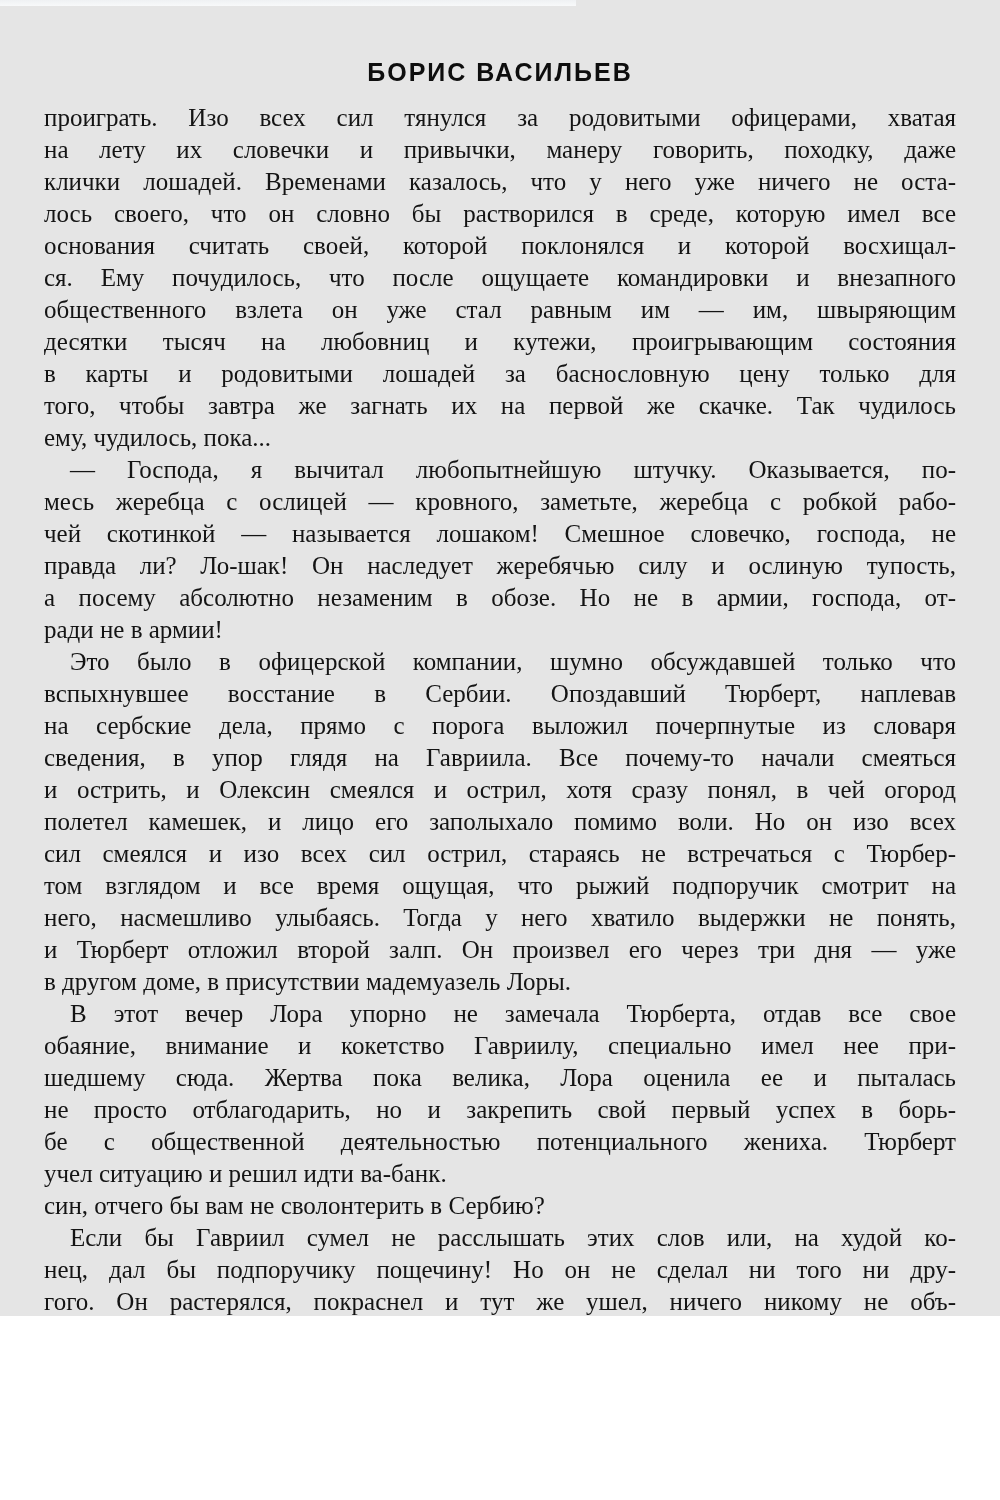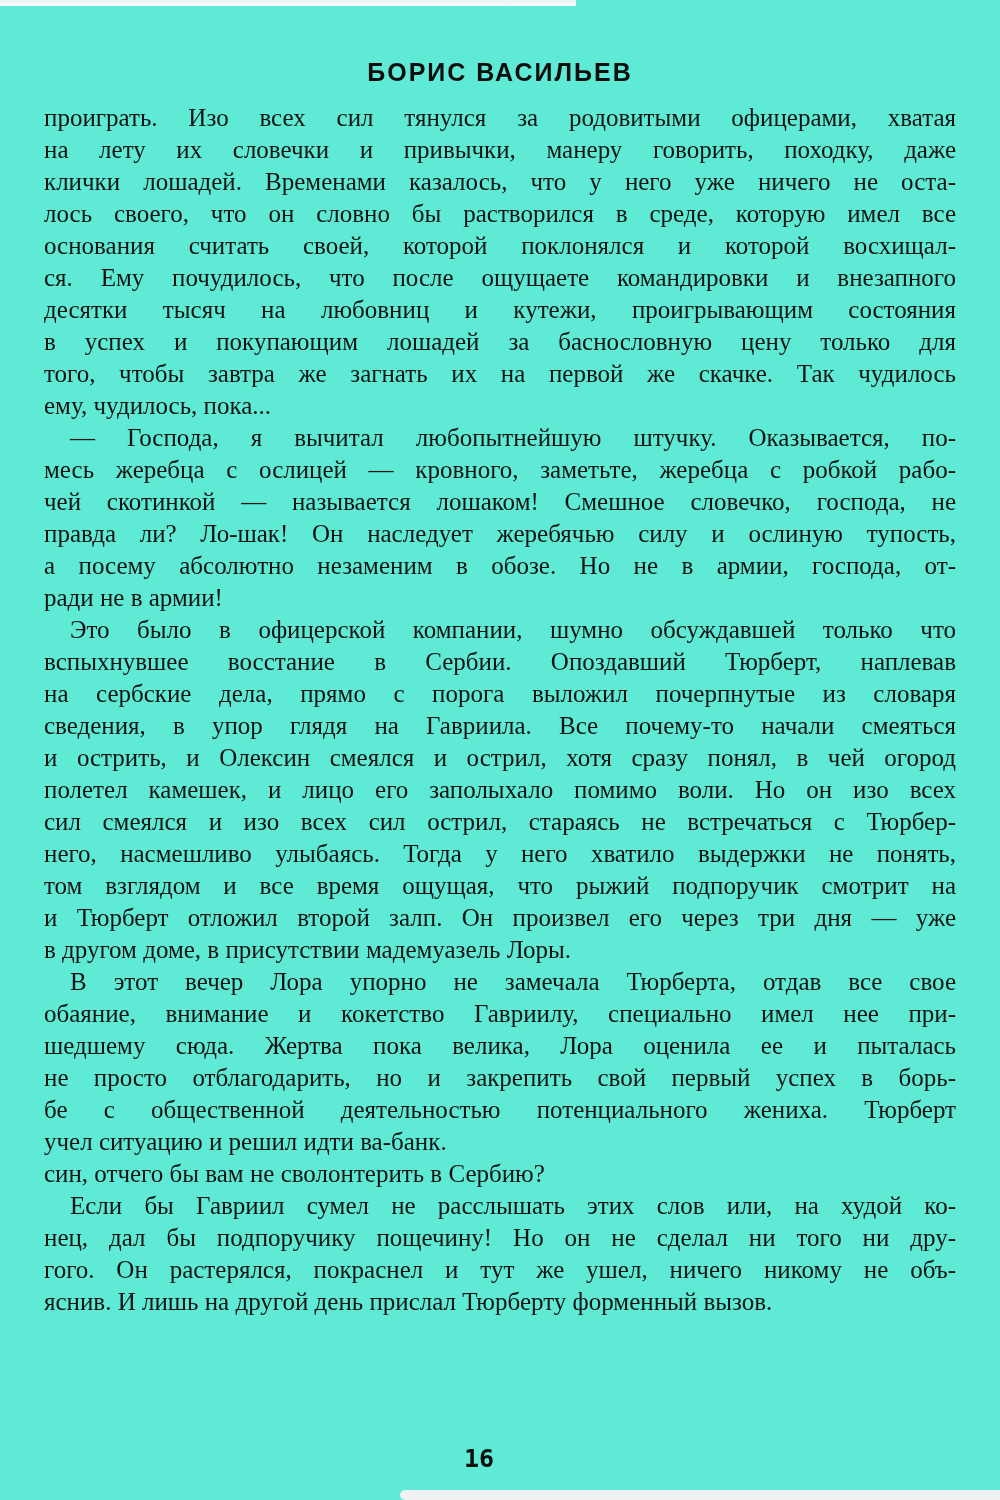--- a/index.html
+++ b/index.html
@@ -3,22 +3,22 @@
 <meta charset="utf-8">
 <style>
   html, body {
     margin: 0;
     padding: 0;
     background: #ffffff;
   }
   .page {
     position: relative;
     width: 1000px;
-    height: 1500px;
-    background: #5eead4;
+    height: 1316px;
+    background: #e5e5e5;
     overflow: hidden;
     font-family: "Liberation Serif", serif;
     color: #141414;
   }
   
   .artifact-top {
     position: absolute;
     top: 0;
     left: 0;
     width: 576px;
@@ -97,43 +97,44 @@
   </div>
 
   <div class="text-block" id="text-block">
       <div class="para">
         <div class="line first">проиграть. Изо всех сил тянулся за родовитыми офицерами, хватая</div>
         <div class="line">на лету их словечки и привычки, манеру говорить, походку, даже</div>
         <div class="line">клички лошадей. Временами казалось, что у него уже ничего не оста-</div>
         <div class="line">лось своего, что он словно бы растворился в среде, которую имел все</div>
         <div class="line">основания считать своей, которой поклонялся и которой восхищал-</div>
         <div class="line">ся. Ему почудилось, что после ощущаете командировки и внезапного</div>
+        <div class="line">общественного взлета он уже стал равным им — им, швыряющим</div>
         <div class="line">десятки тысяч на любовниц и кутежи, проигрывающим состояния</div>
-        <div class="line">в успех и покупающим лошадей за баснословную цену только для</div>
+        <div class="line">в карты и родовитыми лошадей за баснословную цену только для</div>
         <div class="line">того, чтобы завтра же загнать их на первой же скачке. Так чудилось</div>
         <div class="line last">ему, чудилось, пока...</div>
       </div>
       <div class="para indent">
         <div class="line first">— Господа, я вычитал любопытнейшую штучку. Оказывается, по-</div>
         <div class="line">месь жеребца с ослицей — кровного, заметьте, жеребца с робкой рабо-</div>
         <div class="line">чей скотинкой — называется лошаком! Смешное словечко, господа, не</div>
         <div class="line">правда ли? Ло-шак! Он наследует жеребячью силу и ослиную тупость,</div>
         <div class="line">а посему абсолютно незаменим в обозе. Но не в армии, господа, от-</div>
         <div class="line last">ради не в армии!</div>
       </div>
       <div class="para indent">
         <div class="line first">Это было в офицерской компании, шумно обсуждавшей только что</div>
         <div class="line">вспыхнувшее восстание в Сербии. Опоздавший Тюрберт, наплевав</div>
         <div class="line">на сербские дела, прямо с порога выложил почерпнутые из словаря</div>
         <div class="line">сведения, в упор глядя на Гавриила. Все почему-то начали смеяться</div>
         <div class="line">и острить, и Олексин смеялся и острил, хотя сразу понял, в чей огород</div>
         <div class="line">полетел камешек, и лицо его заполыхало помимо воли. Но он изо всех</div>
         <div class="line">сил смеялся и изо всех сил острил, стараясь не встречаться с Тюрбер-</div>
+        <div class="line">том взглядом и все время ощущая, что рыжий подпоручик смотрит на</div>
         <div class="line">него, насмешливо улыбаясь. Тогда у него хватило выдержки не понять,</div>
-        <div class="line">том взглядом и все время ощущая, что рыжий подпоручик смотрит на</div>
         <div class="line">и Тюрберт отложил второй залп. Он произвел его через три дня — уже</div>
         <div class="line last">в другом доме, в присутствии мадемуазель Лоры.</div>
       </div>
       <div class="para indent">
         <div class="line first">В этот вечер Лора упорно не замечала Тюрберта, отдав все свое</div>
         <div class="line">обаяние, внимание и кокетство Гавриилу, специально имел нее при-</div>
         <div class="line">шедшему сюда. Жертва пока велика, Лора оценила ее и пыталась</div>
         <div class="line">не просто отблагодарить, но и закрепить свой первый успех в борь-</div>
         <div class="line">бе с общественной деятельностью потенциального жениха. Тюрберт</div>
         <div class="line last">учел ситуацию и решил идти ва-банк.</div>

